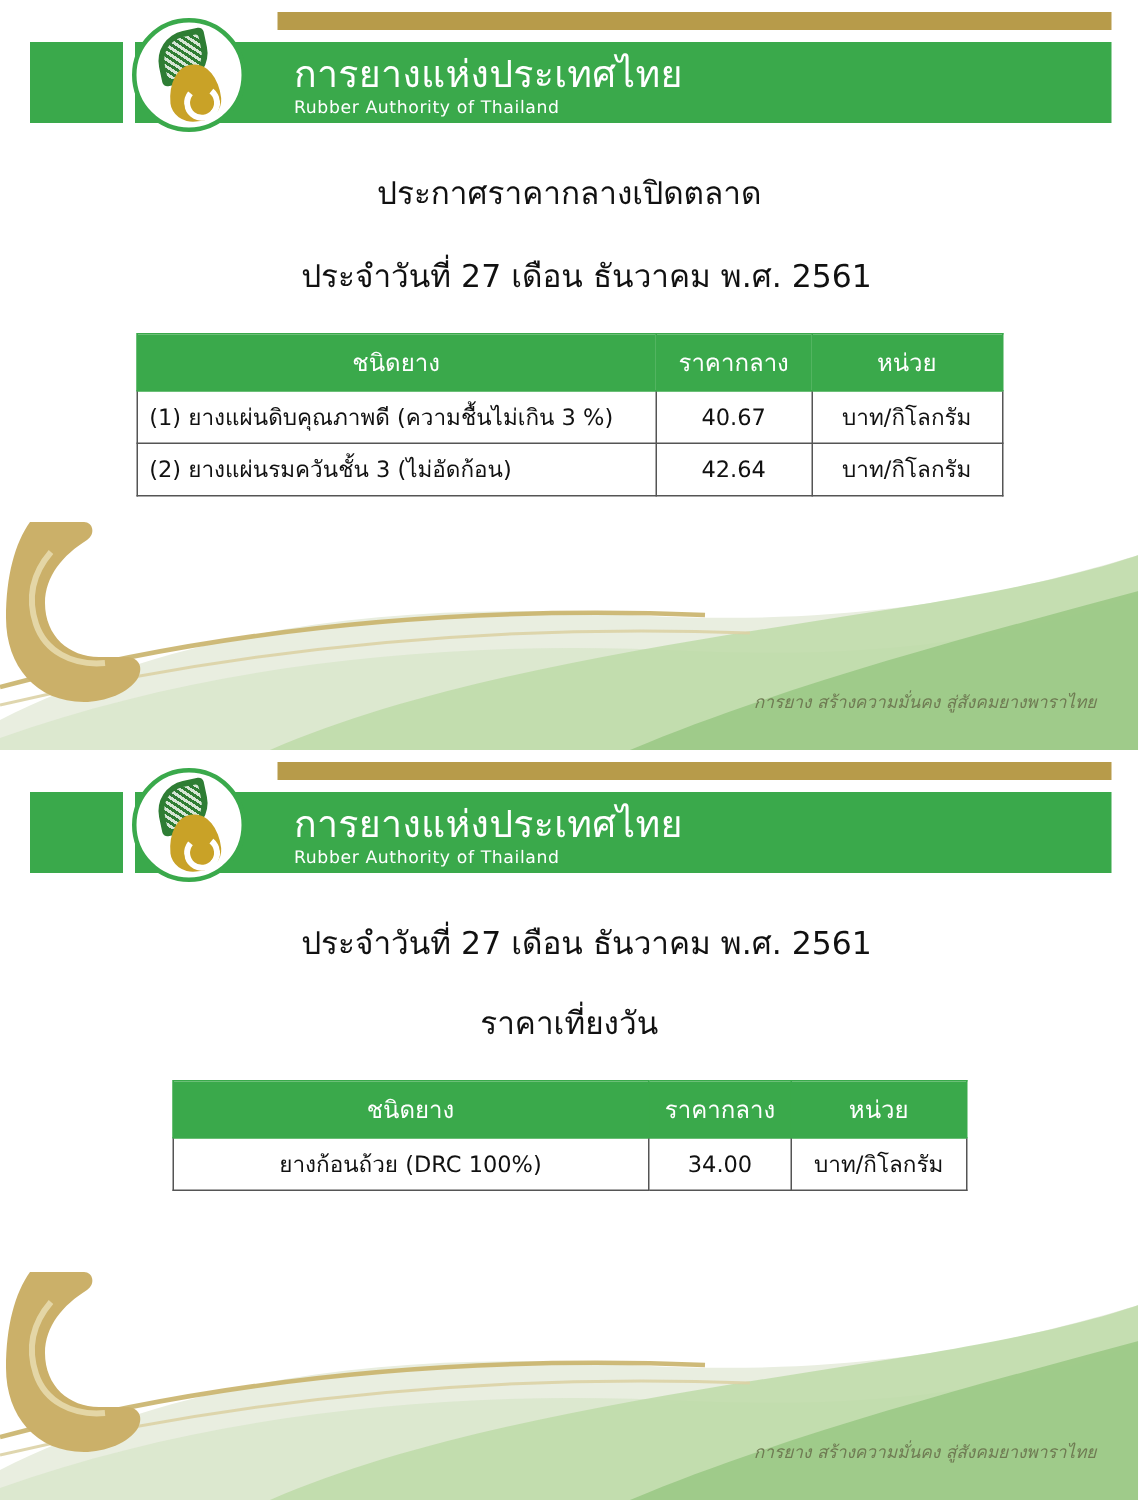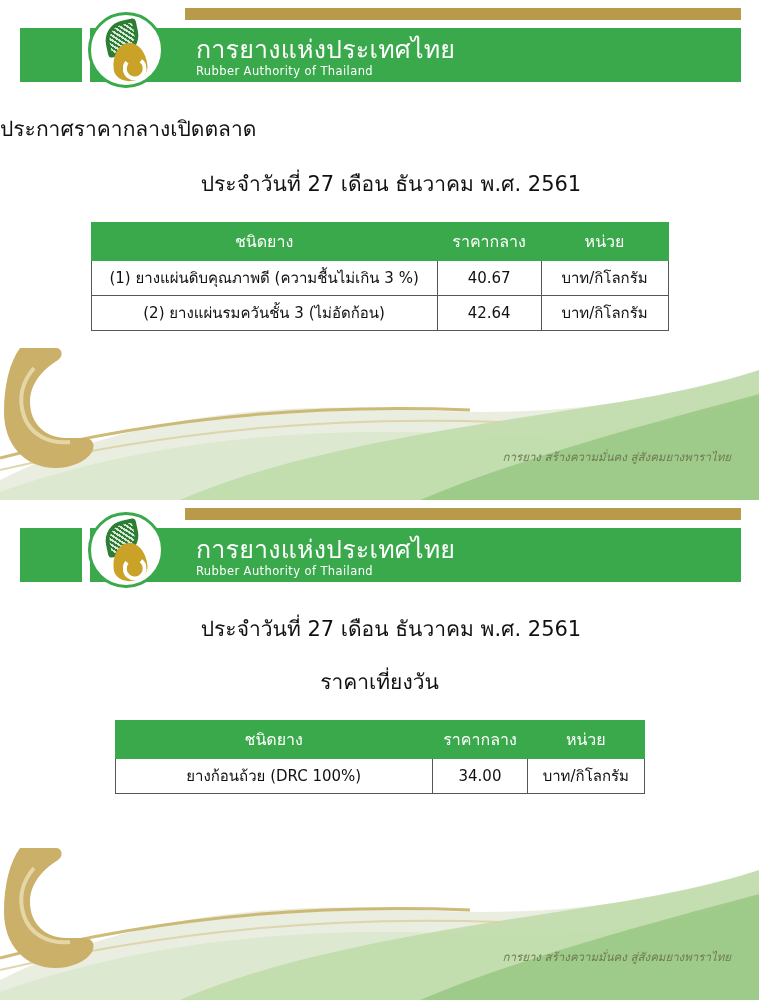--- a/index.html
+++ b/index.html
@@ -108,20 +108,21 @@
     letter-spacing: .2px;
   }
   .hdr-en {
     font-size: 11.5px;
     line-height: 14px;
     letter-spacing: .4px;
   }
 
   
   .title {
+    text-align: center;
     font-size: 21px;
     color: #111;
     margin-top: 22px;
   }
   .subtitle {
     text-align: center;
     font-size: 21px;
     color: #111;
     margin-top: 22px;
     margin-left: 23px;
@@ -152,38 +153,38 @@
     padding: 6px 4px;
     border: 1px solid #3aa94b;
     text-align: center;
   }
   table.price tbody td {
     border: 1px solid #555;
     padding: 5px 8px;
     color: #111;
     height: 28px;
   }
-  td.c-kind { text-align: center; width: 60%; }
+  td.c-kind { text-align: left; width: 60%; }
   td.c-kind.center { text-align: center; }
   td.c-price { text-align: center; width: 18%; }
   td.c-unit  { text-align: center; width: 22%; }
 
   
   .footer-art {
     position: absolute;
     left: 0; bottom: 0;
     width: 759px;
     height: 170px;
     overflow: hidden;
   }
   .footer-art svg { display: block; }
   .footer-tag {
     position: absolute;
     right: 28px;
-    bottom: 34px;
+    bottom: 23px;
     font-size: 11.5px;
     color: #6f7b53;
     font-style: italic;
   }
 </style>
 </head>
 <body>
 
 <div class="page">
 

